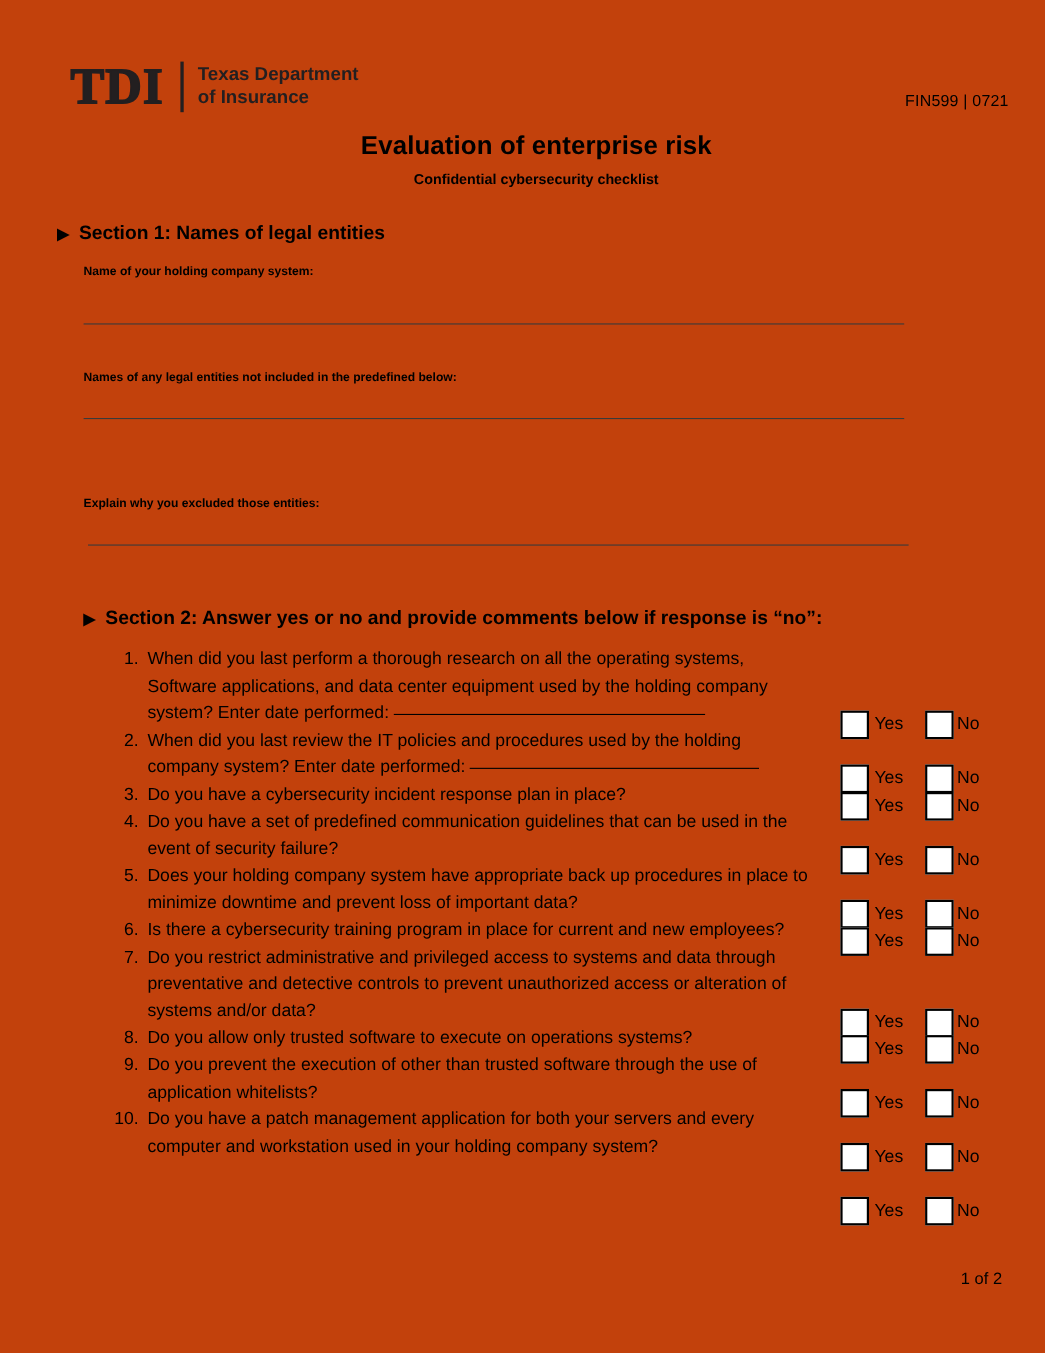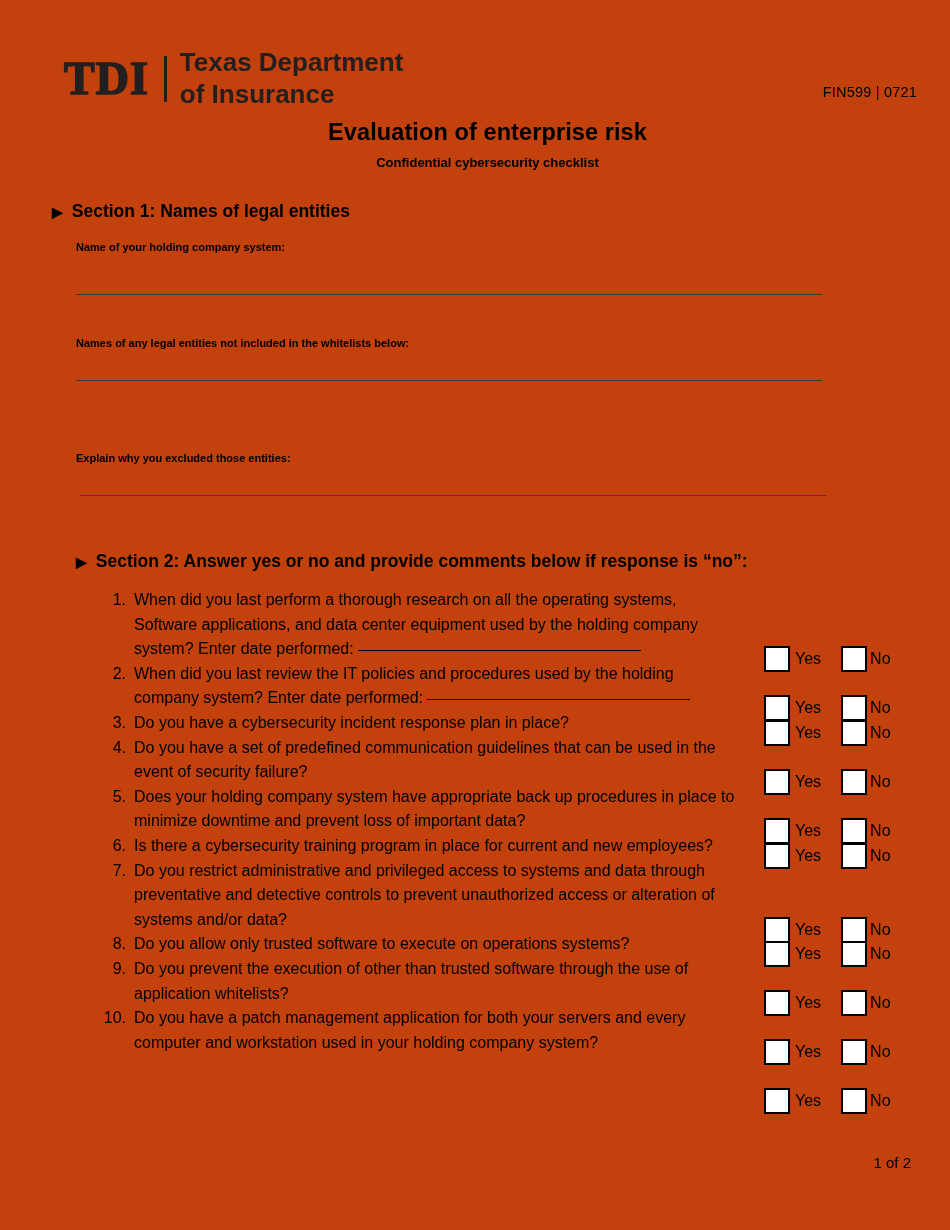--- a/index.html
+++ b/index.html
@@ -40,21 +40,21 @@
   }
   .logo-rule {
     width: 3px;
     height: 46px;
     background: #231f20;
     margin: 0 13px 0 15px;
   }
   .logo-name {
     font-family: "Liberation Sans", sans-serif;
     font-weight: bold;
-    font-size: 26px;
+    font-size: 17px;
     line-height: 1.22;
     color: #231f20;
     white-space: pre-line;
   }
 
   .form-number {
     position: absolute;
     right: 58px;
     top: 84px;
     font-size: 14.5px;
@@ -212,21 +212,21 @@
   <div class="doc-subtitle">Confidential cybersecurity checklist</div>
 
   <div class="section-head" id="sec1-head">
     <span class="tri">▶</span>
     <span>Section 1: Names of legal entities</span>
   </div>
 
   <div class="field-label" id="lbl-holding">Name of your holding company system:</div>
   <div class="rule" id="rule-1"></div>
 
-  <div class="field-label" id="lbl-entities">Names of any legal entities not included in the whitelists below:</div>
+  <div class="field-label" id="lbl-entities">Names of any legal entities not included in the predefined below:</div>
   <div class="rule" id="rule-2"></div>
 
   <div class="field-label" id="lbl-explain">Explain why you excluded those entities:</div>
   <div class="rule" id="rule-3"></div>
 
   <div class="section-head" id="sec2-head">
     <span class="tri">▶</span>
     <span>Section 2: Answer yes or no and provide comments below if response is “no”:</span>
   </div>
 

